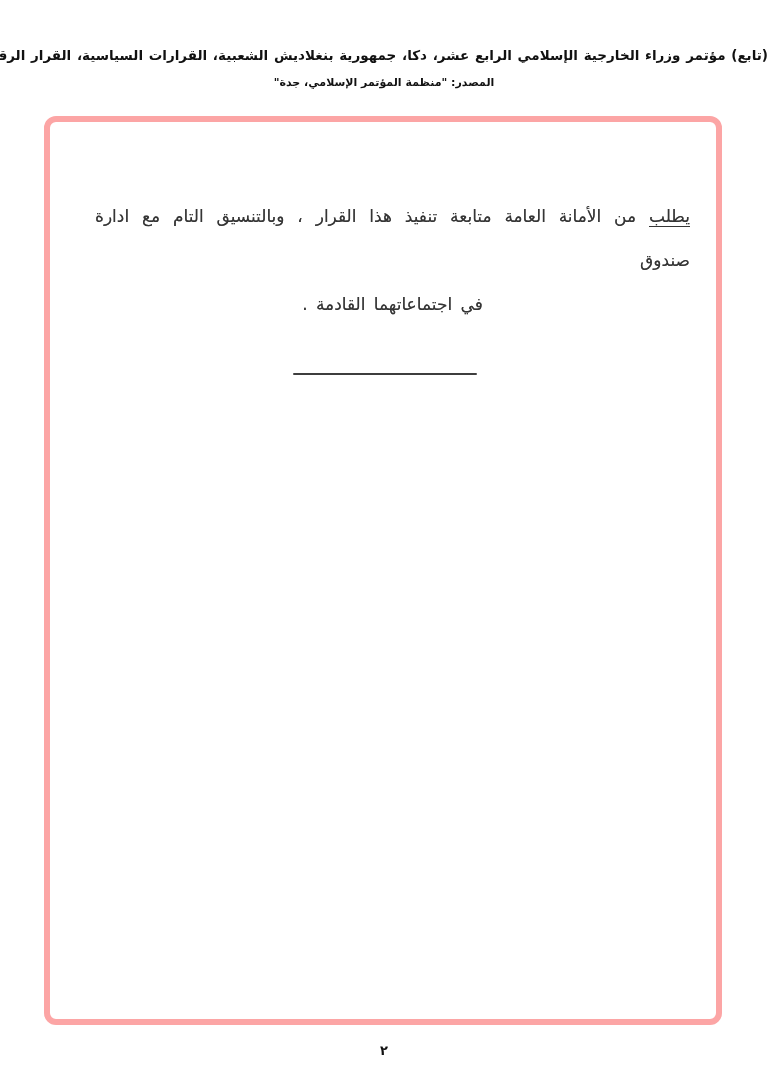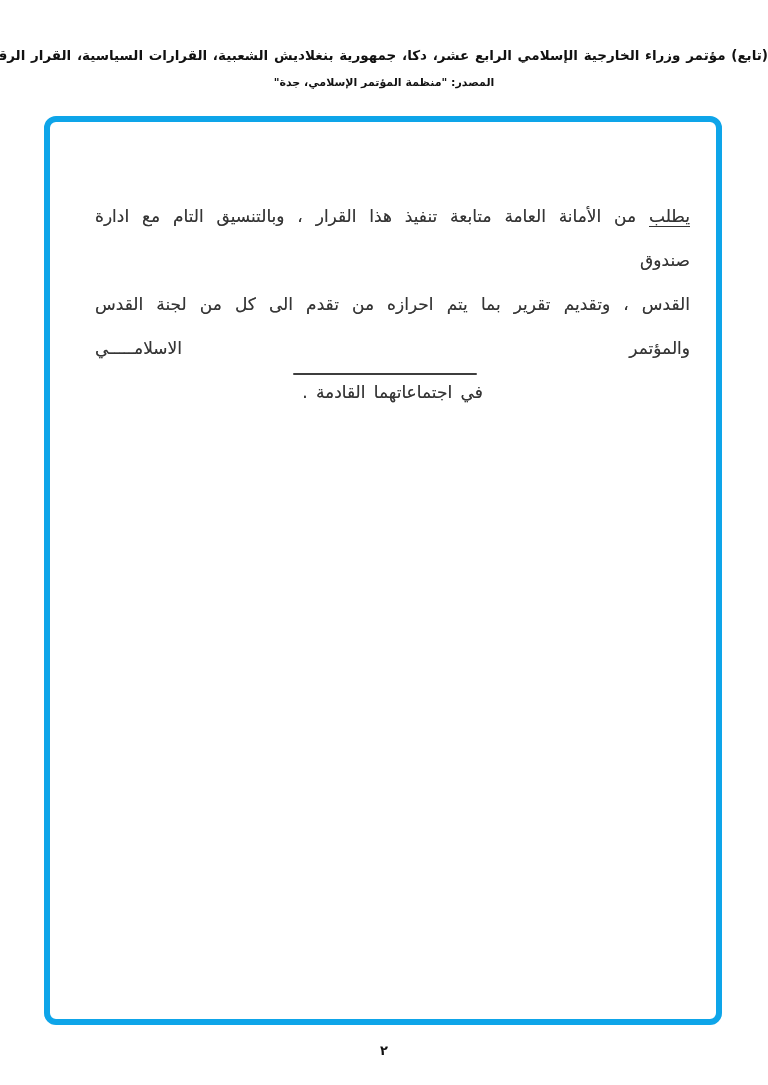--- a/index.html
+++ b/index.html
@@ -18,21 +18,21 @@
     line-height: 22px; white-space: nowrap;
   }
   .header-line2 {
     margin-top: 9px; font-size: 11px; font-weight: bold; line-height: 16px;
   }
 
   
   .scan-frame {
     position: absolute; left: 44px; top: 116px;
     width: 678px; height: 909px;
-    border: 6px solid #0ea5e9; border-radius: 12px;
+    border: 6px solid #fca5a5; border-radius: 12px;
     background: #ffffff;
   }
 
   
   .body-text {
     position: absolute; top: 72px; left: 45px; right: 26px;
     direction: rtl; color: #353535;
     font-size: 17px; line-height: 44px;
     text-shadow: 0 0 0.5px rgba(40,40,40,0.55);
   }
@@ -63,21 +63,20 @@
     <div class="header-line1">(تابع) مؤتمر وزراء الخارجية الإسلامي الرابع عشر، دكا، جمهورية بنغلاديش الشعبية، القرارات السياسية، القرار الرقم ١٤/٧- س</div>
     <div class="header-line2">المصدر:  "منظمة المؤتمر الإسلامي، جدة"</div>
   </div>
 
   <div class="scan-frame">
 
     <div class="body-text">
       <div class="body-line fill">
         <span class="u-word">يطلب</span><span> من الأمانة العامة متابعة تنفيذ هذا القرار ، وبالتنسيق التام مع ادارة صندوق</span>
       </div>
-      <div class="body-line fill">القدس ، وتقديم تقرير بما يتم احرازه من تقدم الى كل من لجنة القدس والمؤتمر الاسلامـــــي</div>
       <div class="body-line last">في اجتماعاتهما القادمة .</div>
     </div>
 
     <div class="divider"></div>
 
   </div>
 
   <div class="page-number">٢</div>
 
 </div>

